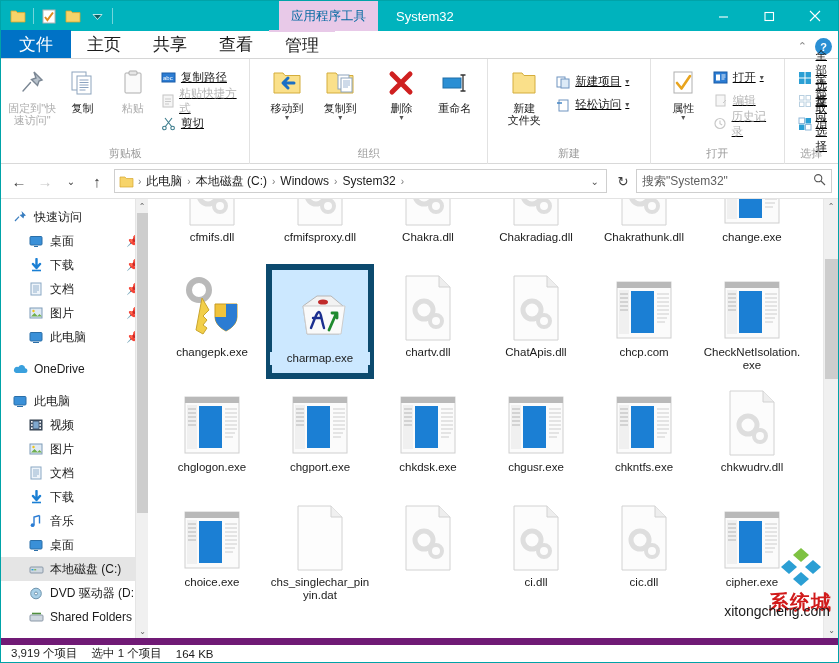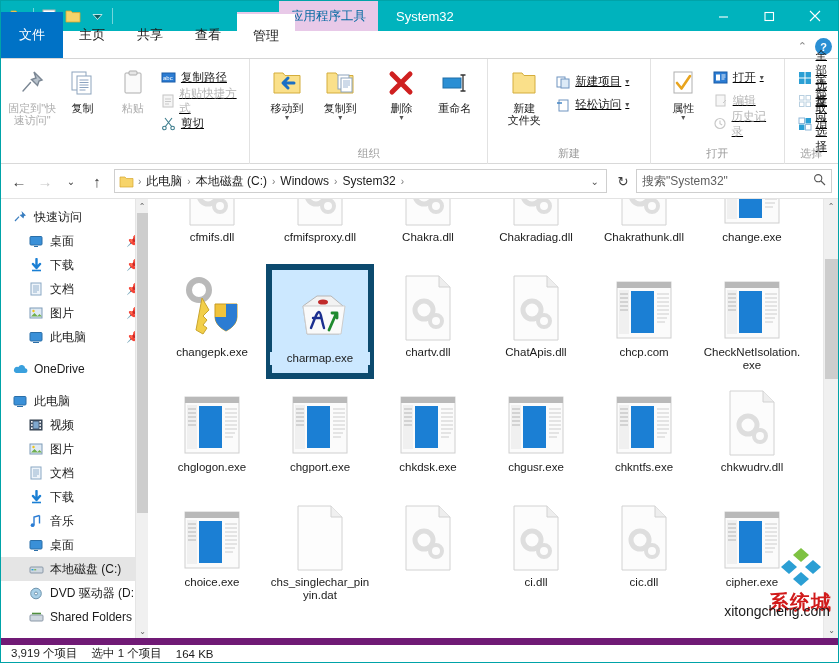--- a/index.html
+++ b/index.html
@@ -22,21 +22,21 @@
   .ctx-tabtitle { position:absolute; left:278px; top:0; height:30px; background:#e8c9e8;
                   color:#0369a1; display:flex; align-items:center; padding:0 12px; font-size:12.5px; }
   .wintitle { position:absolute; left:395px; top:0; height:30px; display:flex; align-items:center;
               color:#fff; font-size:13px; }
   .winctl { position:absolute; right:0; top:0; height:30px; display:flex; }
   .winctl div { width:46px; height:30px; display:flex; align-items:center; justify-content:center; color:#fff; }
 
   
   .tabbar { height:28px; background:#fff; display:flex; align-items:flex-end; position:relative;
             flex:0 0 28px; border-bottom:1px solid #d6d6d6; }
-  .tab { height:46px; padding:0 16px; display:flex; align-items:center; font-size:13px; color:#1b1b1b; }
+  .tab { height:28px; padding:0 16px; display:flex; align-items:center; font-size:17px; color:#1b1b1b; }
   .tab.file { background:#0072c6; color:#fff; font-weight:normal; padding:0 18px; }
   .tab.ctx { background:#fff; border-top:2px solid #e8c9e8; }
   .tabbar .right { position:absolute; right:6px; bottom:3px; display:flex; align-items:center; gap:8px; }
   .help-ic { width:17px; height:17px; border-radius:50%; background:#2a8fd4; color:#fff;
              font-size:11px; display:flex; align-items:center; justify-content:center; font-weight:bold; }
 
   
   .ribbon { height:105px; background:#fff; display:flex; border-bottom:1px solid #d9d9d9; flex:0 0 105px;
             position:relative; }
   .rgroup { display:flex; flex-direction:column; justify-content:space-between; position:relative;
@@ -233,20 +233,21 @@
                     <path d="M4 2l7 9M11 2L4 11"></path>
                     <circle cx="3.4" cy="12" r="1.8"></circle>
                     <circle cx="11.6" cy="12" r="1.8"></circle>
                   </g>
                 </svg>
             </span>
             <span>剪切</span>
           </div>
         </div>
       </div>
+      <div class="rgroup-label">剪贴板</div>
     </div>
 
     <div class="rgroup" style="width:238px;">
       <div class="rgroup-body" style="padding-left:10px;">
         <div class="big-btn">
           <span class="ico">
             <svg width="32" height="28" viewBox="0 0 32 28">
                 <path d="M3 4h9l2 2.5h15V24H3z" fill="#fae08a" stroke="#d4ad3c"></path>
                 <path d="M23 14H13M17 9l-5 5 5 5" stroke="#1a6fc4" stroke-width="3" fill="none" stroke-linecap="round" stroke-linejoin="round"></path>
               </svg>

